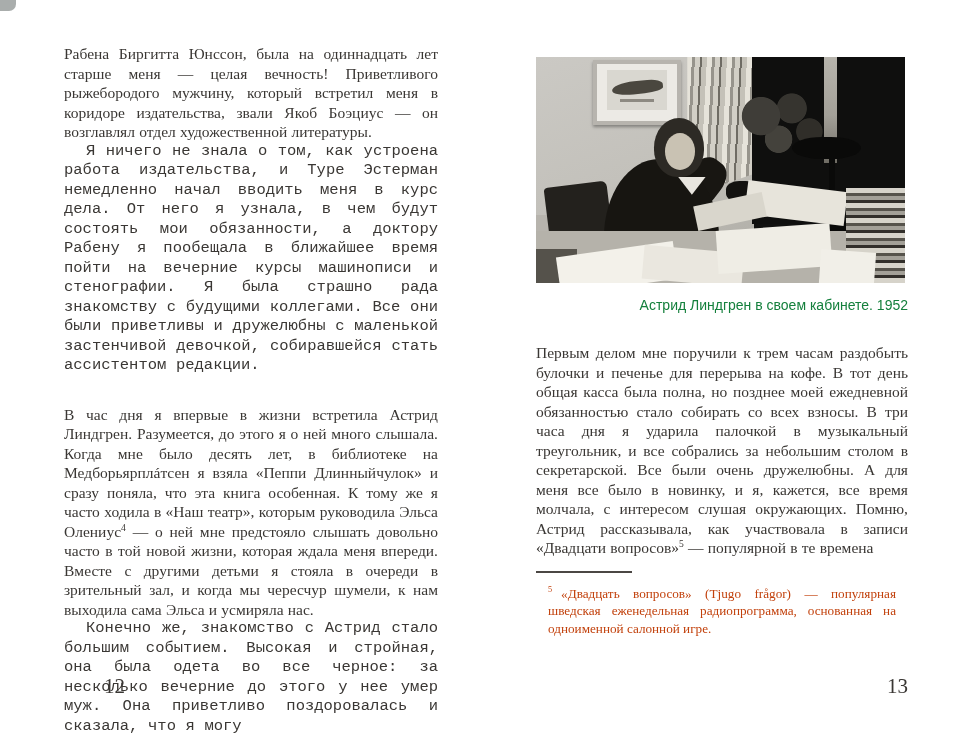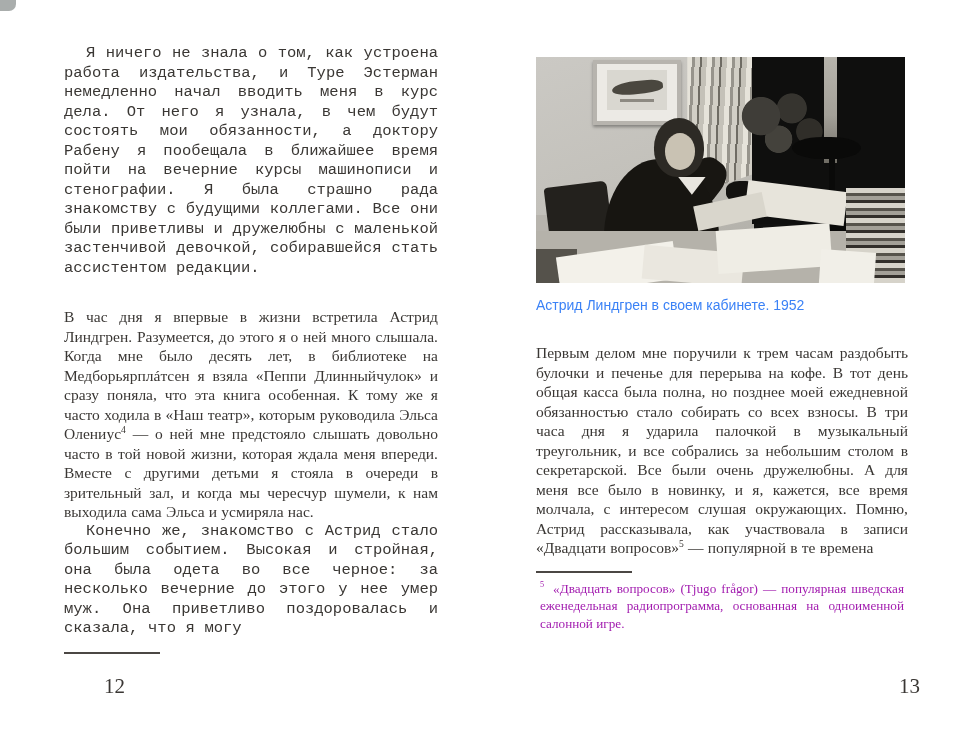--- a/index.html
+++ b/index.html
@@ -21,29 +21,29 @@
     hyphens:auto;-webkit-hyphens:auto;word-spacing:0.02em;
   }
   .para.indent{text-indent:22px;font-family:Liberation Mono, monospace;}
   .para.gap{margin-top:29px;}
   sup{font-size:62%;line-height:0;}
   .fn-rule{
     width:96px;height:2px;background:#4b4744;border:none;
     margin:13px 0 7px 0;
   }
   .footnote{
-    margin:4px;font-size:13.2px;line-height:17.5px;text-align:justify;
-    color:#a21caf;hyphens:auto;
+    margin:12px;font-size:13.2px;line-height:17.5px;text-align:justify;
+    color:#c2410c;hyphens:auto;
   }
   .footnote sup{margin-right:9px;}
   .page-number{
     position:absolute;top:674px;font-size:21px;color:#3a3734;margin-left:40px;
   }
   .page-number.left{left:64px;}
-  .page-number.right{right:50px;}
+  .page-number.right{right:62px;}
   
   .photo{
     position:relative;width:369px;height:226px;overflow:hidden;
     background:#111110;
   }
   .photo div{position:absolute;}
   .ph-wall{left:0;top:0;width:59%;height:78%;
     background:linear-gradient(160deg,#cbc9c4 0%,#c3c1bb 60%,#b3b1aa 100%);}
   .ph-wall-low{left:0;top:70%;width:22%;height:20%;background:#b7b4ad;}
   .ph-frame{left:15.5%;top:1.5%;width:21.5%;height:25%;
@@ -87,31 +87,32 @@
   .ph-paper2{left:29%;bottom:0;width:27%;height:15%;background:#eae7df;transform:rotate(5deg);}
   .ph-paper3{left:49%;bottom:6%;width:31%;height:19%;background:#efede5;transform:rotate(-4deg);}
   .ph-paper4{left:57%;top:57%;width:27%;height:15%;background:#e7e4db;transform:rotate(7deg);}
   .ph-paper5{left:43%;top:63%;width:19%;height:11%;background:#d9d6cc;transform:rotate(-12deg);}
   .ph-books{left:84%;top:58%;width:16%;height:42%;
     background:repeating-linear-gradient(180deg,
       #d6d3ca 0 5px,#56534c 5px 8px,#a3a098 8px 12px,#322f2b 12px 15px);}
   .ph-stack{left:77%;bottom:-1%;width:15%;height:15%;background:#f1efe8;transform:rotate(4deg);}
   .photo-caption{
     margin:13px 0 0 0;font-family:"Liberation Sans", sans-serif;
-    font-size:14px;line-height:18px;color:#3b82f6;
+    font-size:14px;line-height:18px;color:#15803d;text-align:right;
   }
   .body-start{margin-top:20px;}
 </style>
 </head>
 <body>
 
 <div class="corner-patch"></div>
 
 <div class="col col-left">
   <div id="left-paras">
+      <p class="para">Рабена Биргитта Юнссон, была на одиннадцать лет старше меня — целая вечность! Приветливого рыжебородого мужчину, который встретил меня в коридоре издательства, звали Якоб Боэциус — он возглавлял отдел художественной литературы.</p>
       <p class="para indent">Я ничего не знала о том, как устроена работа издательства, и Туре Эстерман немедленно начал вводить меня в курс дела. От него я узнала, в чем будут состоять мои обязанности, а доктору Рабену я пообещала в ближайшее время пойти на вечерние курсы машинописи и стенографии. Я была страшно рада знакомству с будущими коллегами. Все они были приветливы и дружелюбны с маленькой застенчивой девочкой, собиравшейся стать ассистентом редакции.</p>
       <p class="para gap">В час дня я впервые в жизни встретила Астрид Линдгрен. Разумеется, до этого я о ней много слышала. Когда мне было десять лет, в библиотеке на Медборьярплáтсен я взяла «Пеппи Длинныйчулок» и сразу поняла, что эта книга особенная. К тому же я часто ходила в «Наш театр», которым руководила Эльса Олениус<sup>4</sup> — о ней мне предстояло слышать довольно часто в той новой жизни, которая ждала меня впереди. Вместе с другими детьми я стояла в очереди в зрительный зал, и когда мы чересчур шумели, к нам выходила сама Эльса и усмиряла нас.</p>
       <p class="para indent">Конечно же, знакомство с Астрид стало большим событием. Высокая и стройная, она была одета во все черное: за несколько вечерние до этого у нее умер муж. Она приветливо поздоровалась и сказала, что я могу</p>
     </div>
   <div class="fn-rule"></div>
 </div>
 <div class="page-number left">12</div>
 
 <div class="col col-right">
   <div class="photo">

